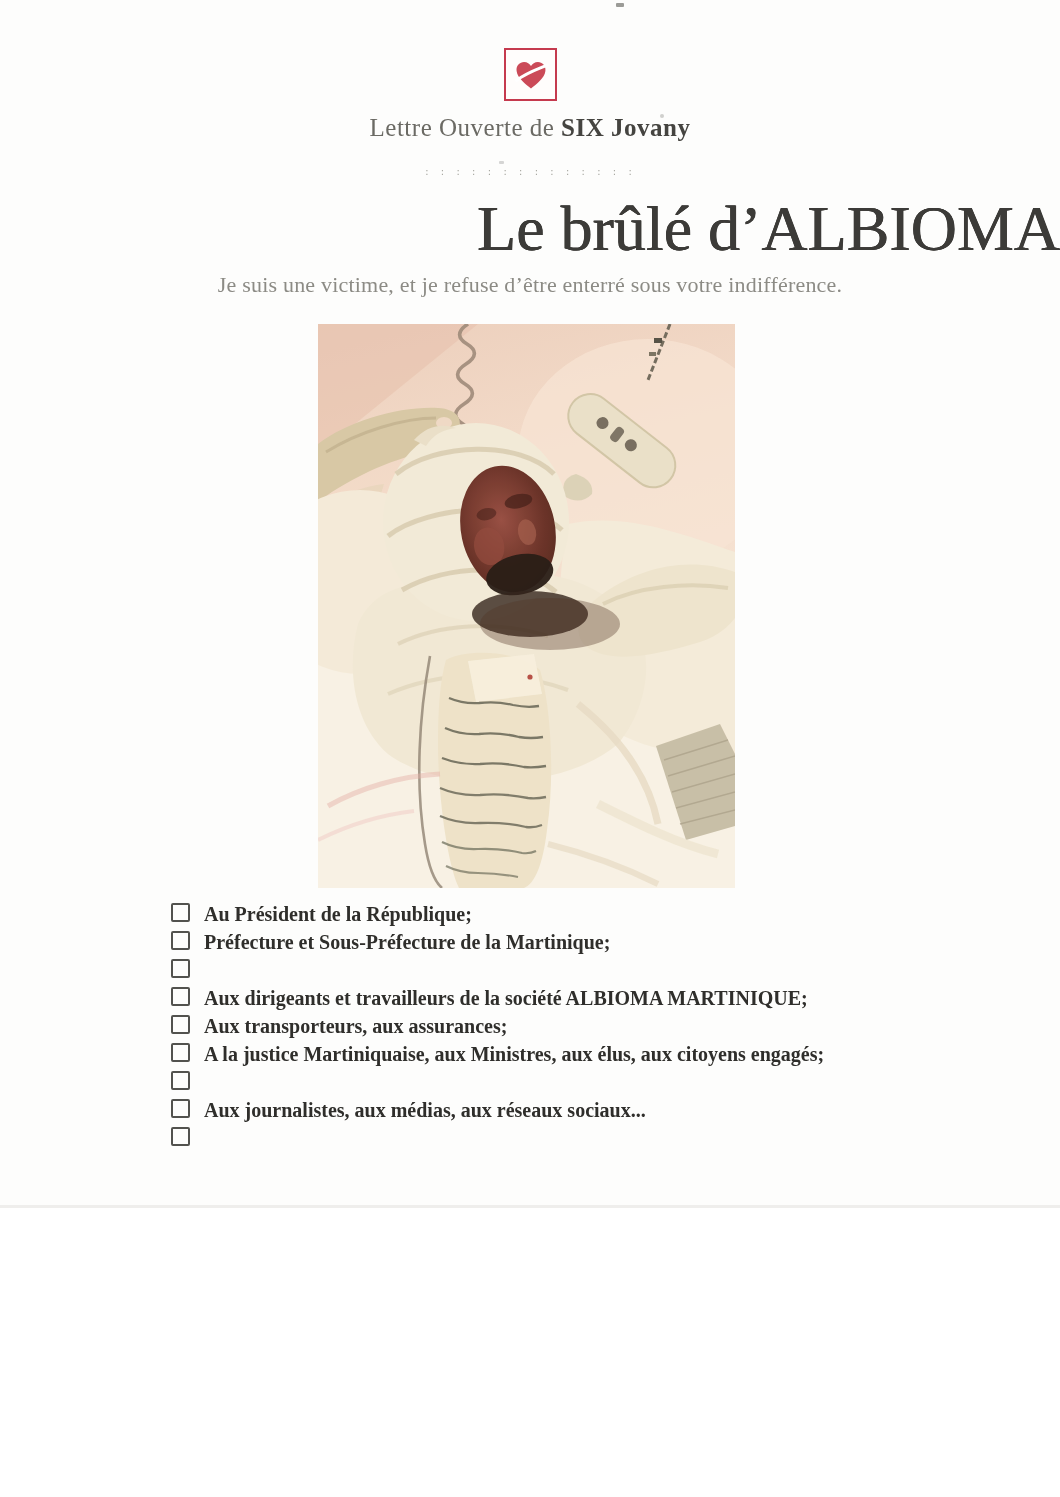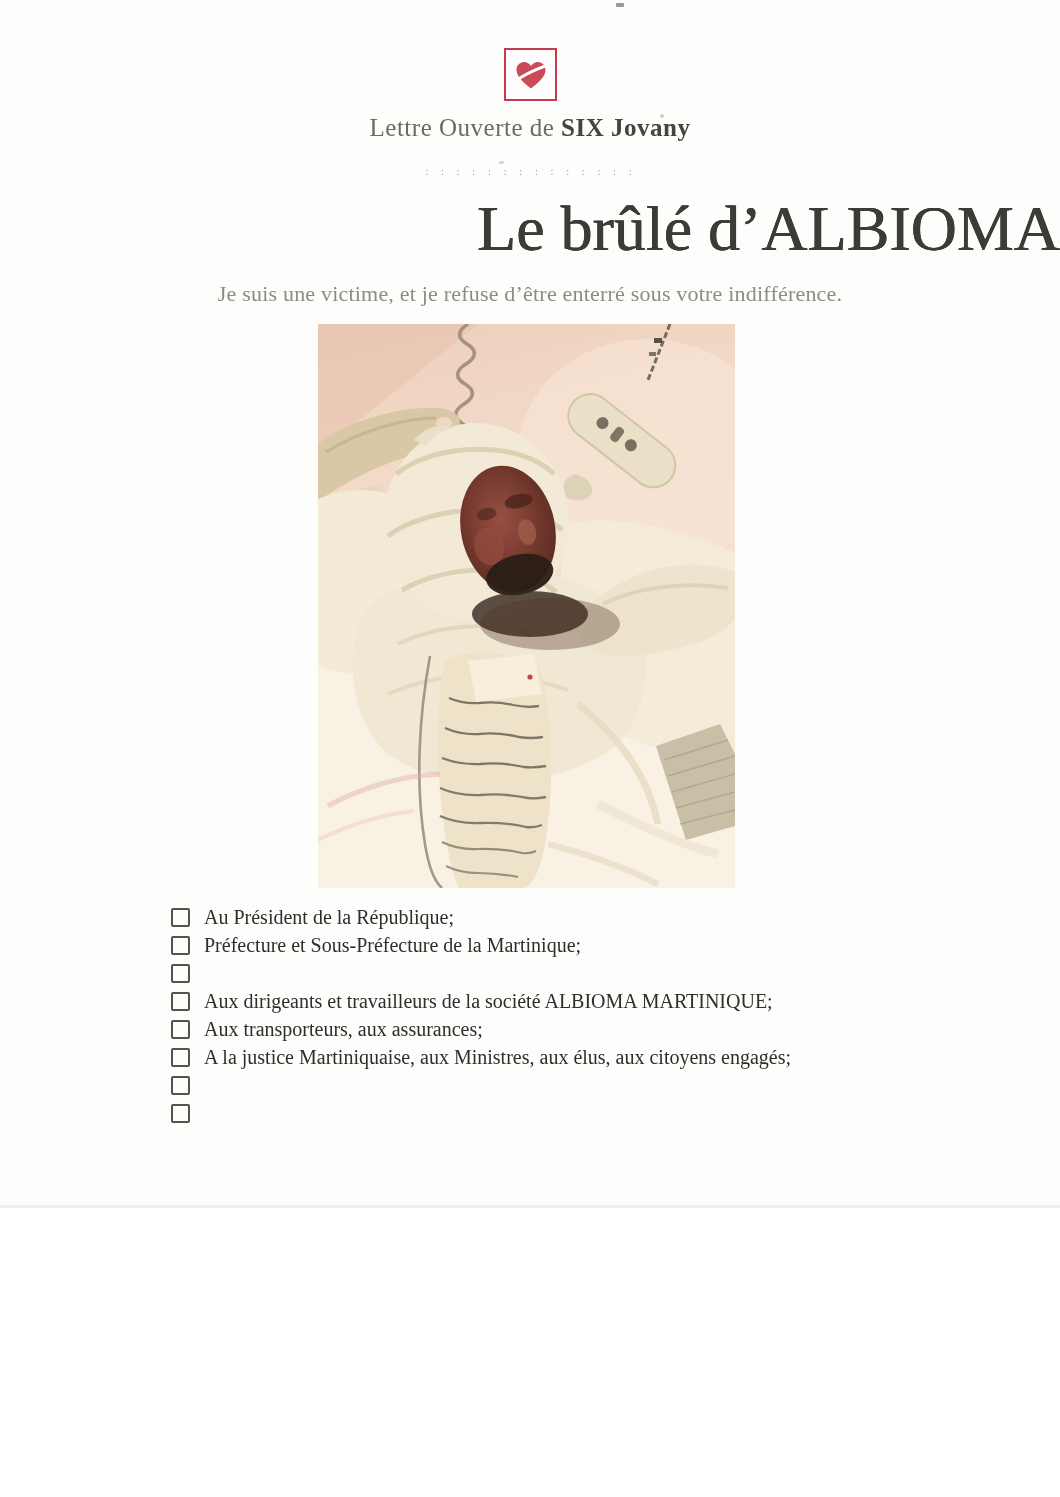--- a/index.html
+++ b/index.html
@@ -47,21 +47,21 @@
     text-align: right;
     font-size: 64px;
     font-weight: 400;
     color: #3c3b38;
     letter-spacing: 0px;
     text-shadow: 0.4px 0 0 #3c3b38, -0.2px 0 0 #3c3b38;
   }
   .subtitle {
     position: absolute;
     left: 0; right: 0; top: 269px;
-    margin: 12px;
+    margin: 3px;
     text-align: center;
     font-size: 22px;
     color: #8c8b85;
     letter-spacing: 0.2px;
   }
 
   
   .photo {
     position: absolute;
     left: 318px; top: 324px;
@@ -75,23 +75,24 @@
   .recipients {
     position: absolute;
     left: 171px; top: 903px;
     margin: 0; padding: 0;
     list-style: none;
     font-size: 20px;
     color: #2f2e2b;
   }
   .recipients li {
     display: flex;
-    align-items: center;
+    align-items: flex-start;
     height: 28px;
     white-space: nowrap;
+    font-weight: bold;
   }
   .cbx {
     flex: 0 0 auto;
     width: 15px; height: 15px;
     border: 2px solid #40403c;
     border-radius: 2px;
     margin-right: 14px;
     background: #fdfdfc;
     box-sizing: content-box;
     opacity: 0.9;
@@ -248,17 +249,21 @@
     </li>
     <li>
       <span class="cbx"></span>
       <span>A la justice Martiniquaise, aux Ministres, aux élus, aux citoyens engagés;</span>
     </li>
     <li>
       <span class="cbx"></span>
     </li>
     <li>
       <span class="cbx"></span>
+      <span>Aux journalistes, aux médias, aux réseaux sociaux...</span>
+    </li>
+    <li>
+      <span class="cbx"></span>
     </li>
   </ul>
 
   <div class="scan-edge"></div>
 </div>
 
 </body></html>

